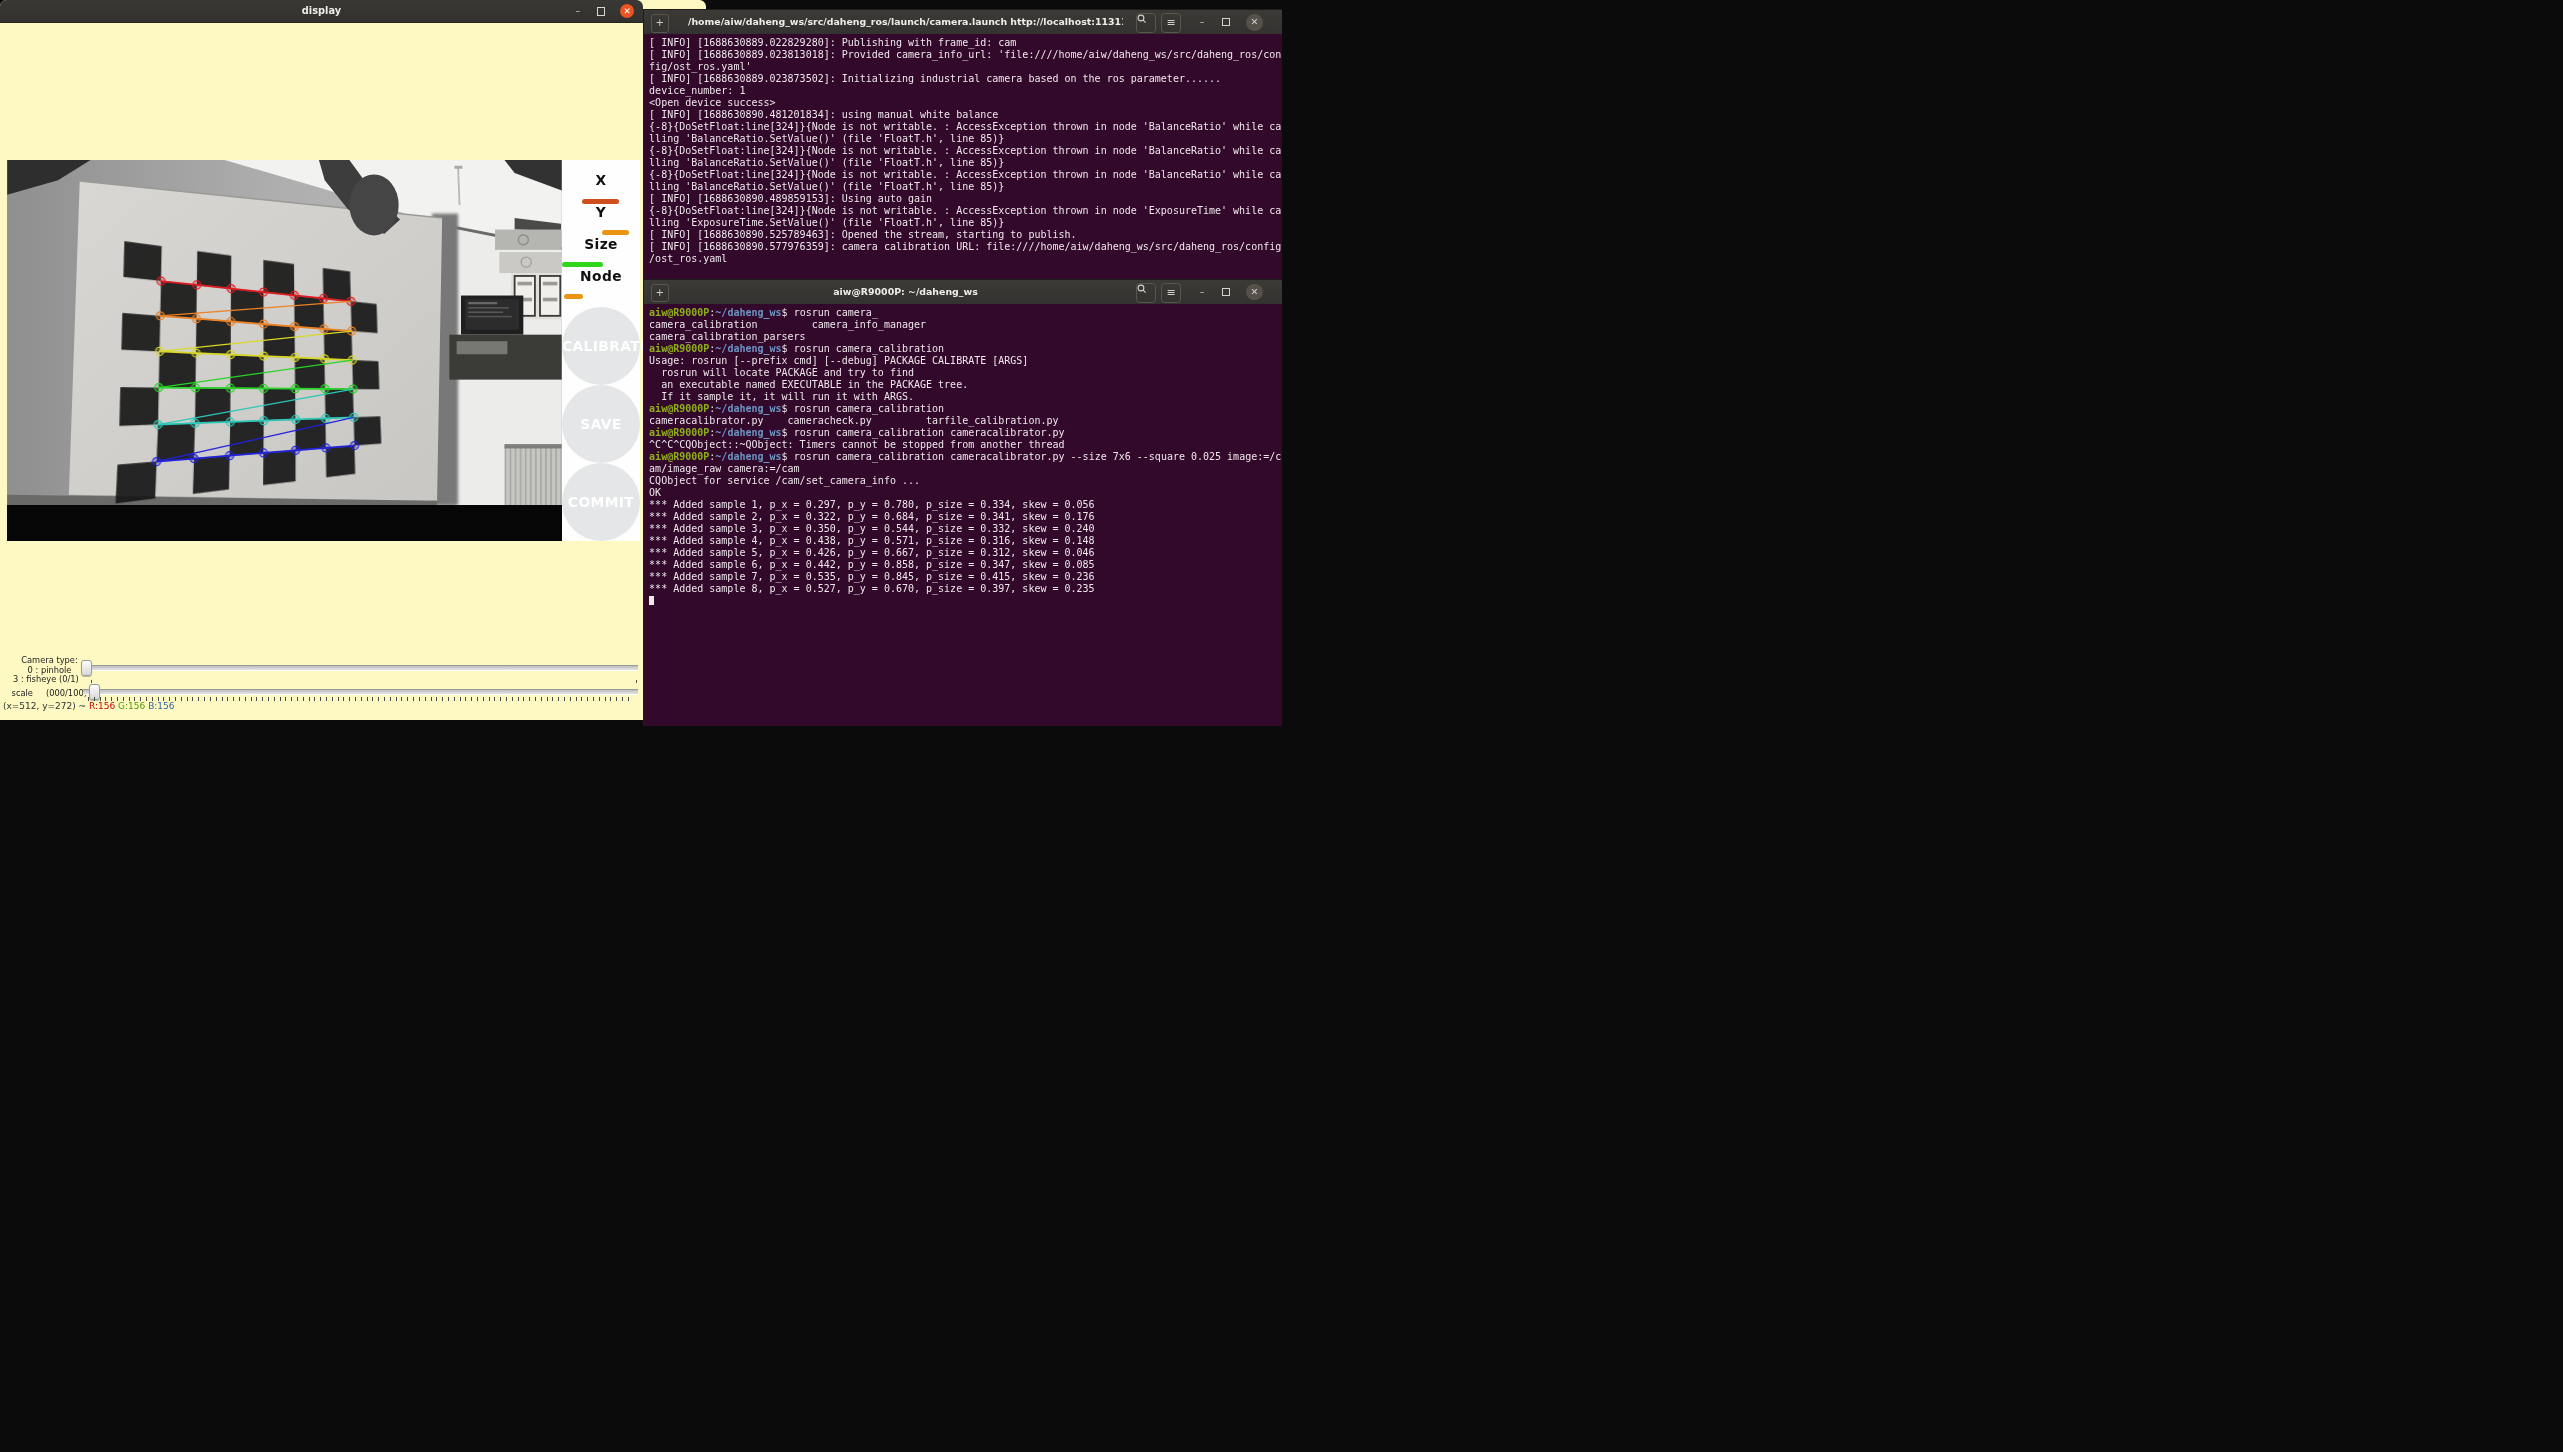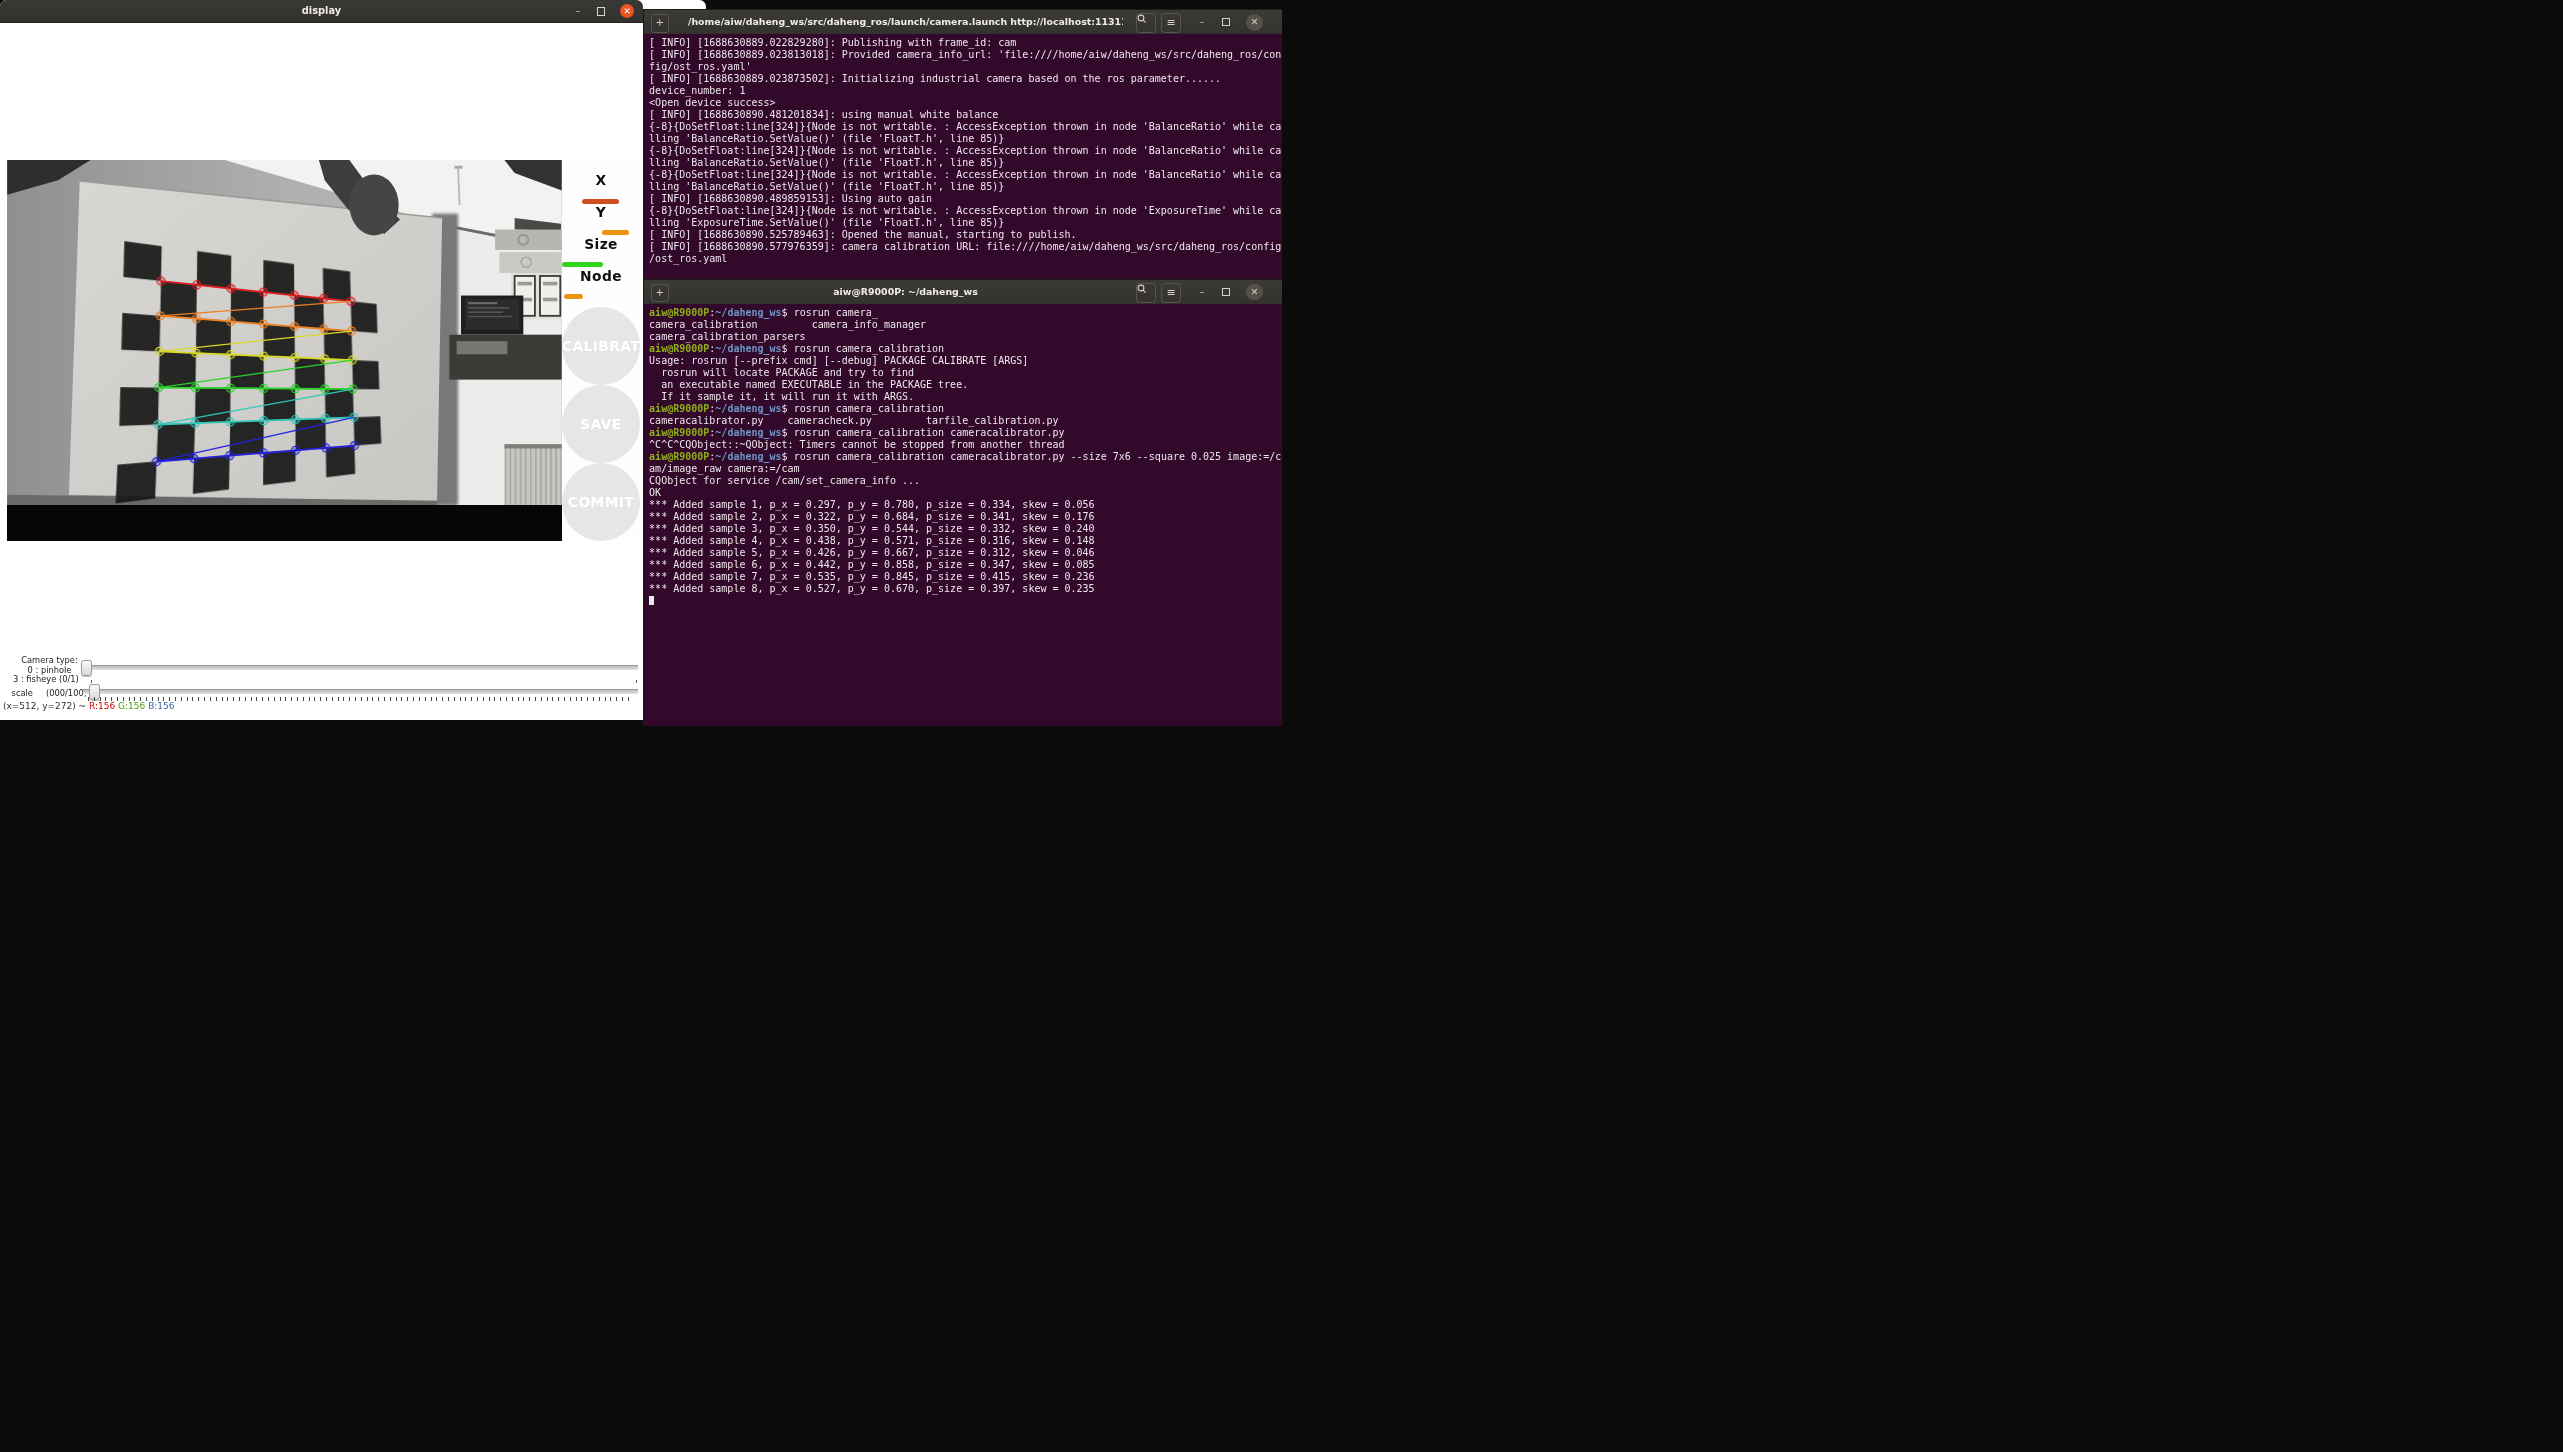--- a/index.html
+++ b/index.html
@@ -1,21 +1,21 @@
 <!DOCTYPE html>
 <html style="font-size:11.6px"><head>
 <meta charset="utf-8">
 <style>
   html,body{margin:0;padding:0;background:#0b0b0b;}
   #stage{position:relative;width:1282px;height:726px;background:#0b0b0b;overflow:hidden;
          font-family:"DejaVu Sans","Liberation Sans",sans-serif;}
   .abs{position:absolute;}
 
   
-  #displayWin{left:0;top:9;width:706px;height:720px;background:#ffffff;border-radius:6.5px 6.5px 0 0;}
+  #displayWin{left:0;top:9;width:706px;height:720px;background:#fef9c3;border-radius:6.5px 6.5px 0 0;}
   .dw-titlebar{left:0;top:0;width:643px;height:22px;background:linear-gradient(#3a3834,#33312d);
                border-radius:6.5px 6.5px 0 0;border-bottom:0.7px solid #262420;}
   .dw-title{width:100%;text-align:center;line-height:22px;color:#eeebe7;font-size:9.8px;font-weight:bold;}
   .dw-btn{top:3.6px;width:14.5px;height:14.5px;text-align:center;line-height:13.8px;color:#d9d5d0;font-size:9.4px;cursor:default;}
   .dw-min{right:58px;}
   .dw-max{right:35px;}
   .dw-max .sq{display:inline-block;width:6.5px;height:6.5px;border:1.1px solid #d9d5d0;margin-top:3.6px;}
   .dw-close{right:8.7px;background:#e95420;border-radius:50%;color:#fff;font-size:8.7px;line-height:14.5px;}
 
   
@@ -486,21 +486,21 @@
         <div class="tl">[ INFO] [1688630890.481201834]: using manual white balance</div>
         <div class="tl">{-8}{DoSetFloat:line[324]}{Node is not writable. : AccessException thrown in node 'BalanceRatio' while ca</div>
         <div class="tl">lling 'BalanceRatio.SetValue()' (file 'FloatT.h', line 85)}</div>
         <div class="tl">{-8}{DoSetFloat:line[324]}{Node is not writable. : AccessException thrown in node 'BalanceRatio' while ca</div>
         <div class="tl">lling 'BalanceRatio.SetValue()' (file 'FloatT.h', line 85)}</div>
         <div class="tl">{-8}{DoSetFloat:line[324]}{Node is not writable. : AccessException thrown in node 'BalanceRatio' while ca</div>
         <div class="tl">lling 'BalanceRatio.SetValue()' (file 'FloatT.h', line 85)}</div>
         <div class="tl">[ INFO] [1688630890.489859153]: Using auto gain</div>
         <div class="tl">{-8}{DoSetFloat:line[324]}{Node is not writable. : AccessException thrown in node 'ExposureTime' while ca</div>
         <div class="tl">lling 'ExposureTime.SetValue()' (file 'FloatT.h', line 85)}</div>
-        <div class="tl">[ INFO] [1688630890.525789463]: Opened the manual, starting to publish.</div>
+        <div class="tl">[ INFO] [1688630890.525789463]: Opened the stream, starting to publish.</div>
         <div class="tl">[ INFO] [1688630890.577976359]: camera calibration URL: file:////home/aiw/daheng_ws/src/daheng_ros/config</div>
         <div class="tl">/ost_ros.yaml</div>
       </div>
   </div>
 
   <div id="termBottom" class="term abs">
     <div class="t-titlebar">
       <div class="t-newtab abs">+</div>
       <div class="t-title">aiw@R9000P: ~/daheng_ws</div>
       <div class="t-btn t-bordered t-search">

